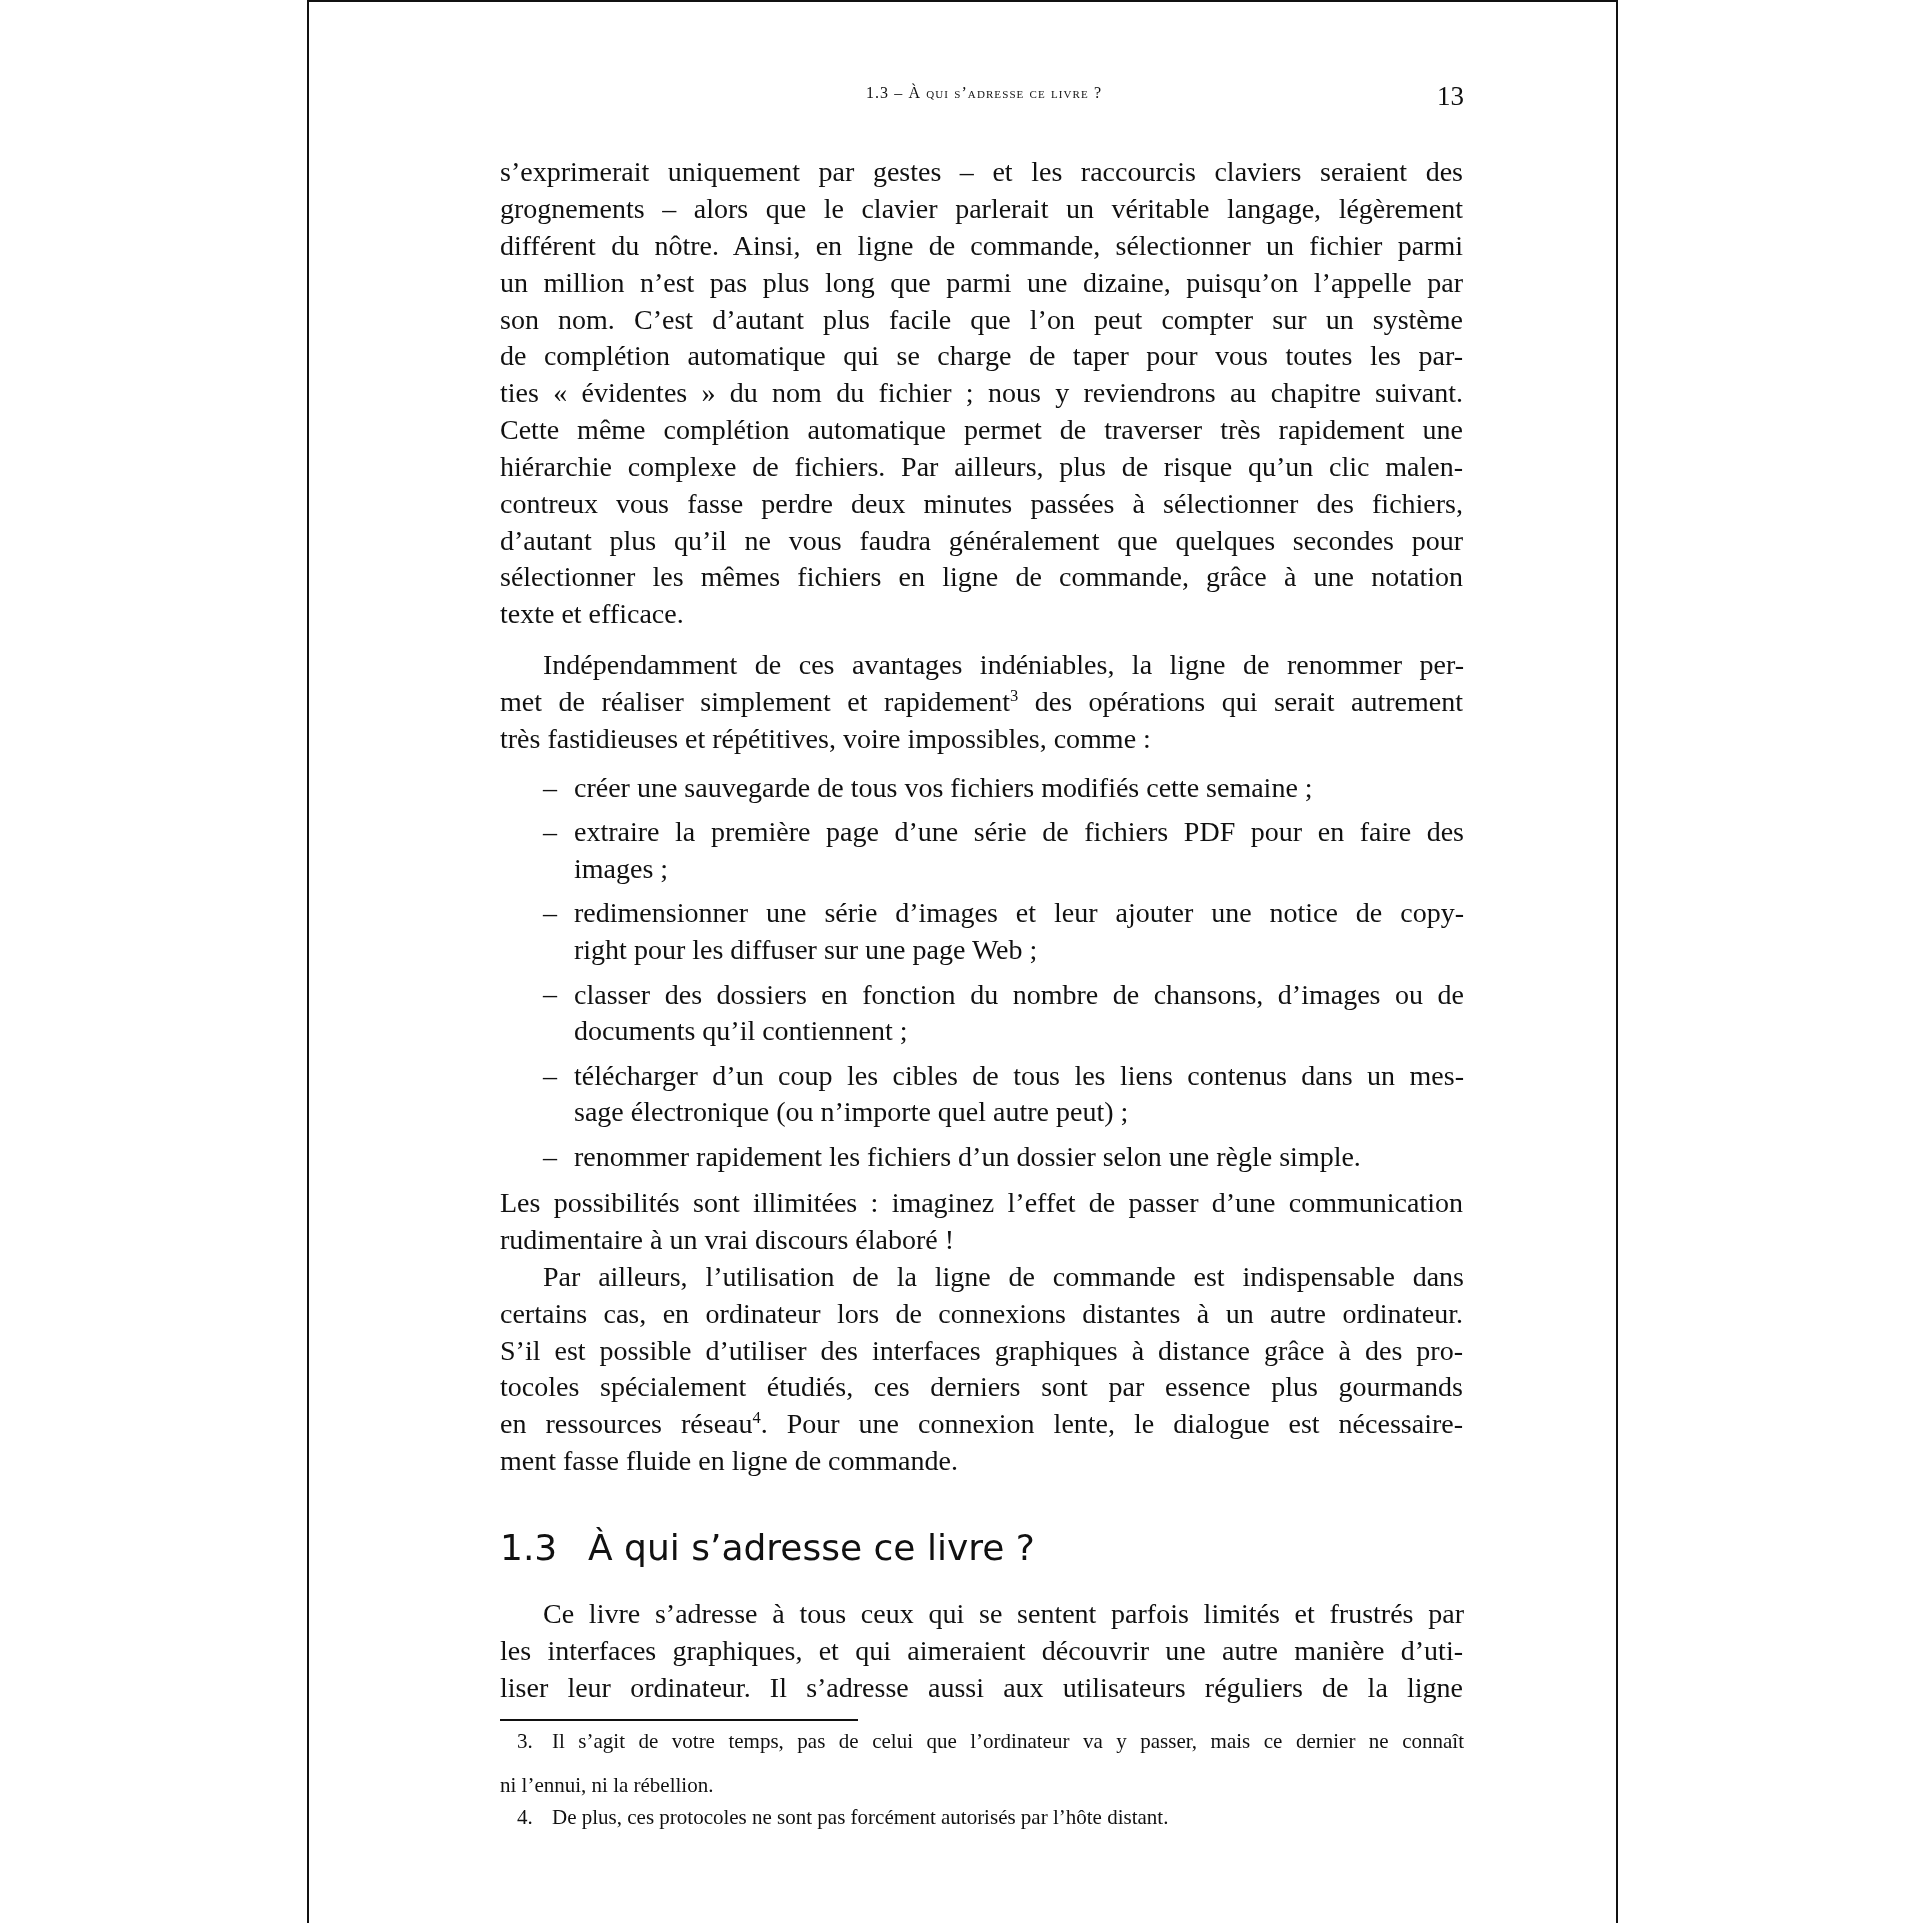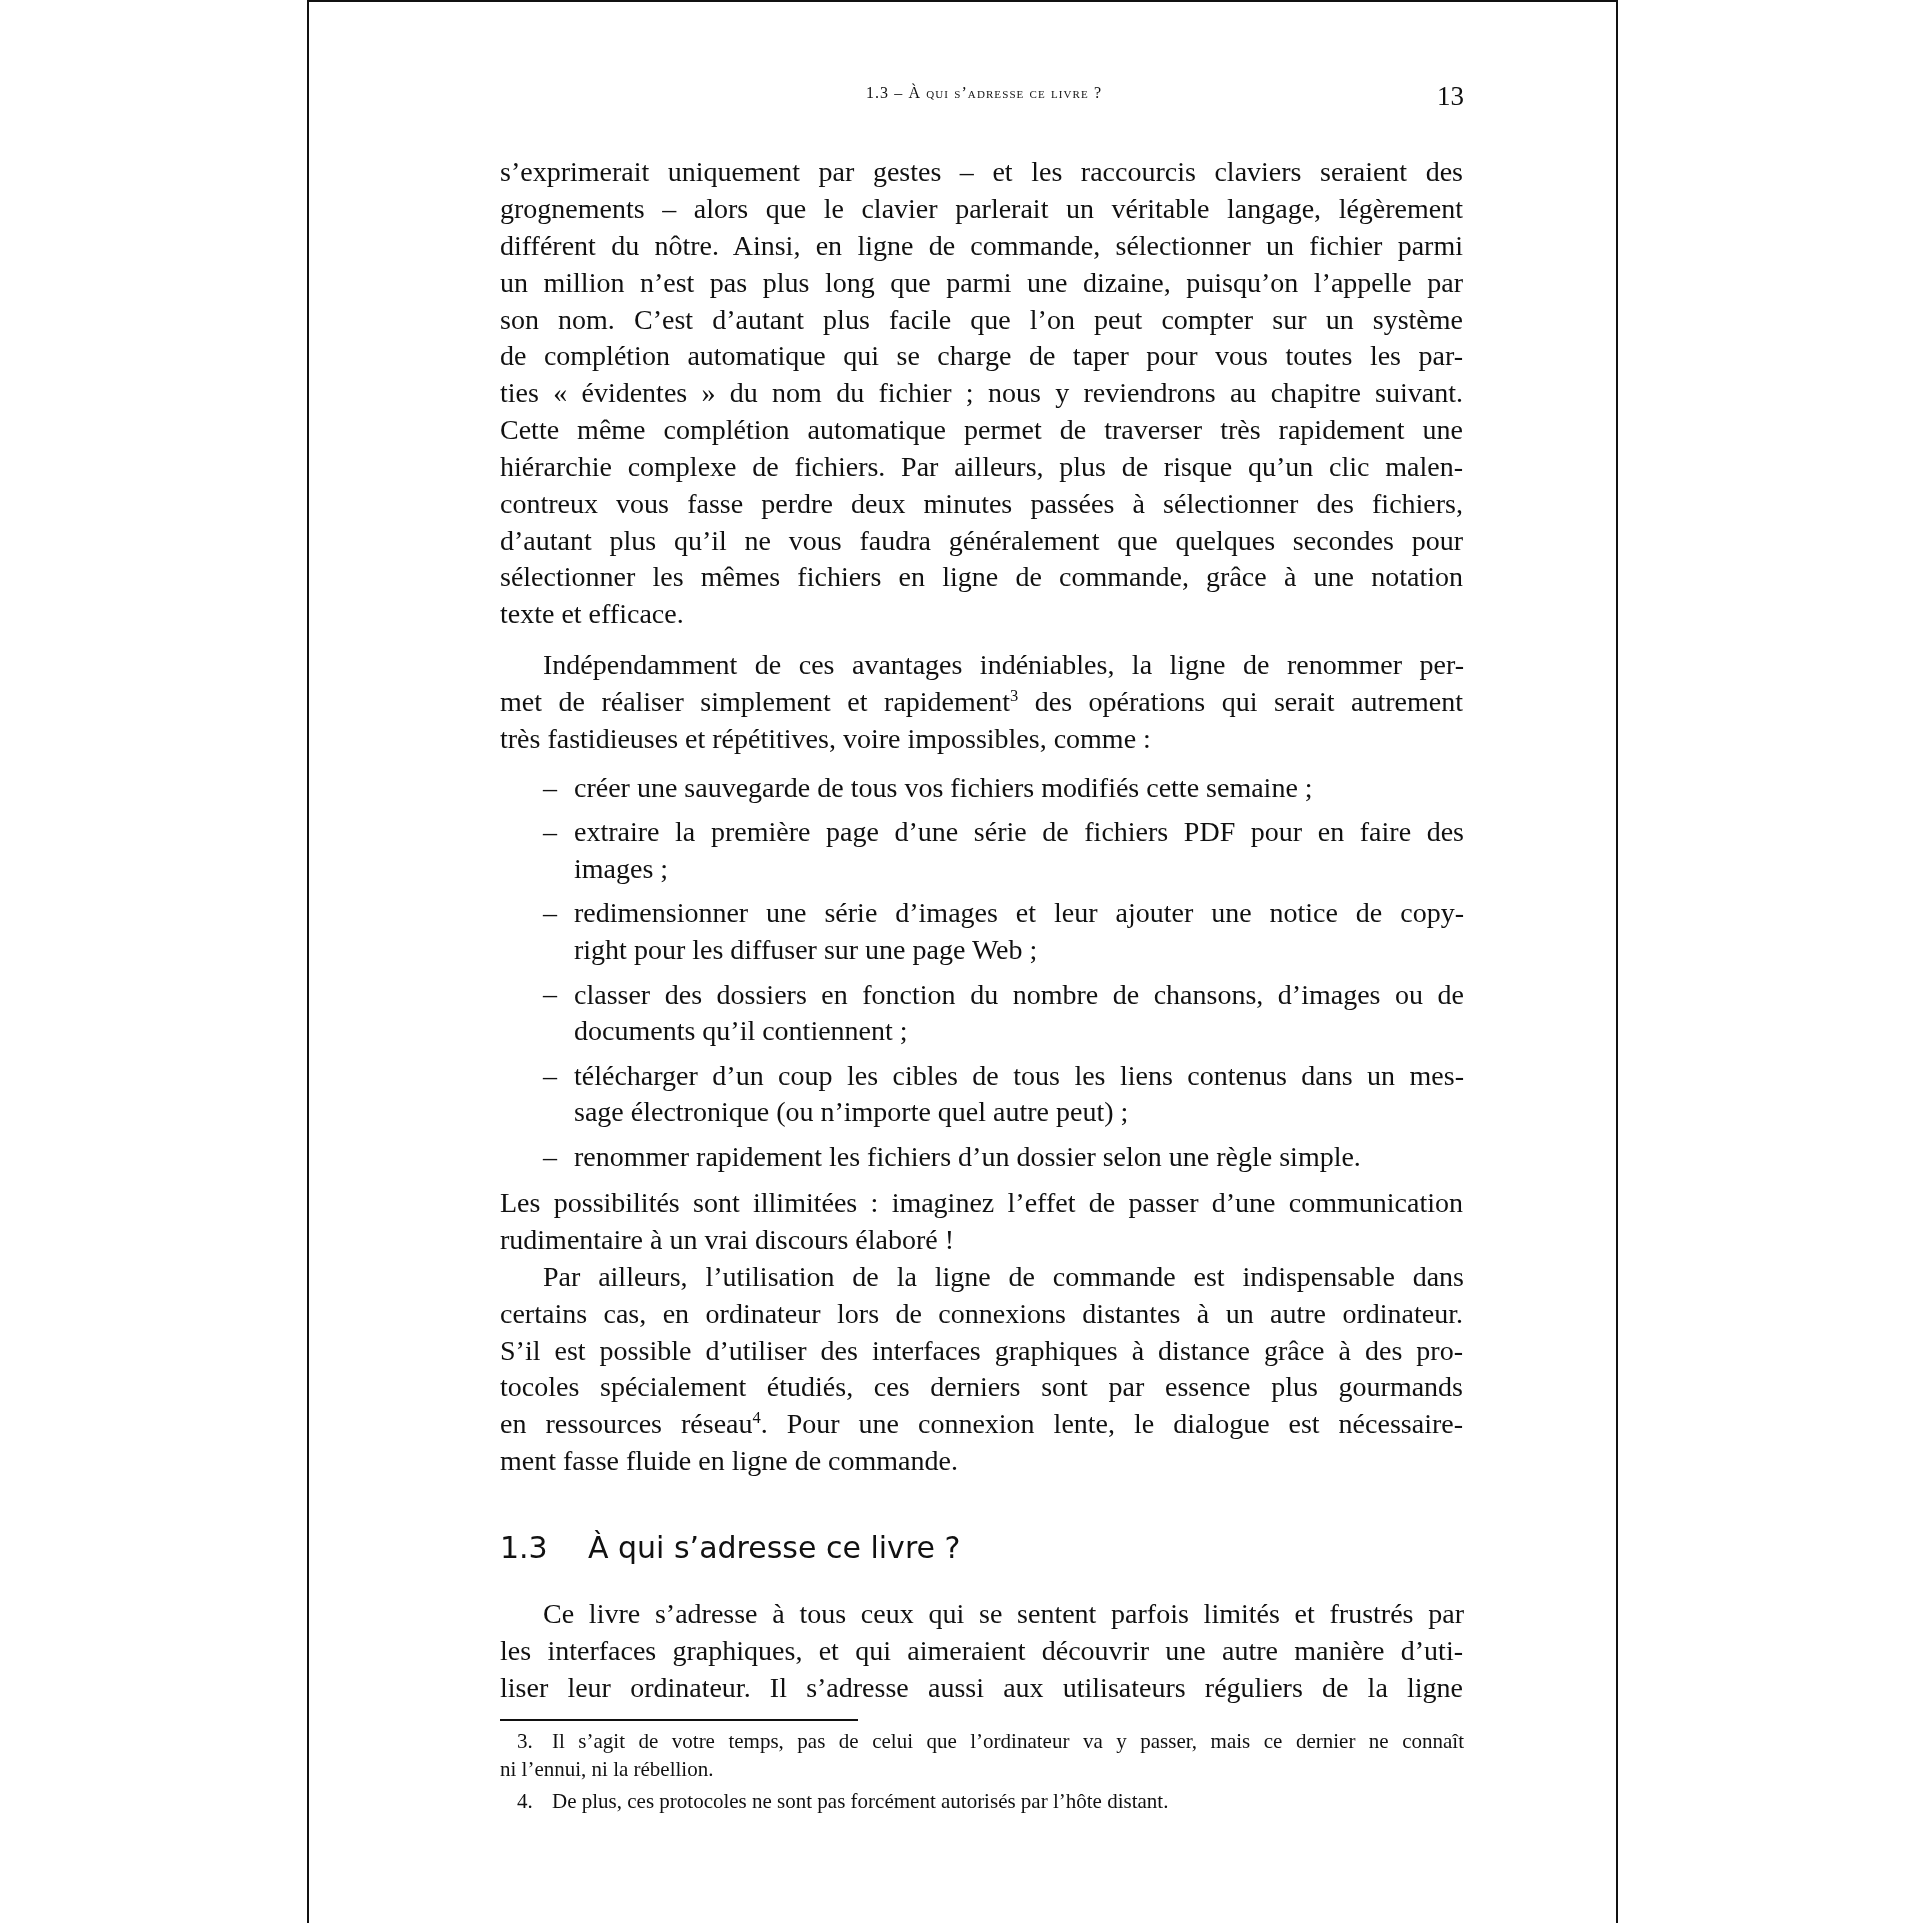--- a/index.html
+++ b/index.html
@@ -26,33 +26,33 @@
     text-align: justify; text-align-last: justify;
   }
   .line.last { text-align-last: left; }
   .line.indent { left: 543px; width: 921px; }
   .bullet-dash {
     position: absolute; left: 543px; font-size: 28px; line-height: 37px; height: 37px;
   }
   .line.item { left: 574px; width: 890px; }
   sup { font-size: 16.5px; line-height: 0; vertical-align: super; }
   .section-heading {
-    position: absolute; top: 1529px; left: 500px; font-size: 30px; line-height: 38px;
+    position: absolute; top: 1529px; left: 500px; font-size: 36px; line-height: 38px;
     white-space: nowrap;
   }
   .section-heading .num { display: inline-block; width: 88px; }
   .footnote-rule {
     position: absolute; left: 500px; top: 1719px; width: 358px; height: 2.3px; background: #111;
   }
   .fn-line {
     position: absolute; left: 500px; width: 963px; height: 28px;
     font-size: 21px; line-height: 28px; white-space: nowrap;
     text-align: justify; text-align-last: justify;
   }
-  .fn-line.last { text-align-last: left; }
+  .fn-line.last { text-align-last: left; margin-top: 16px; }
   .fn-line.first { left: 517px; width: 947px; }
   .fn-num { display: inline-block; width: 35px; }
 </style>
 </head>
 <body>
 
 <div class="page"></div>
 
 <div class="running-head serif">1.3 – À qui s’adresse ce livre ?</div>
 <div class="page-number serif">13</div>

